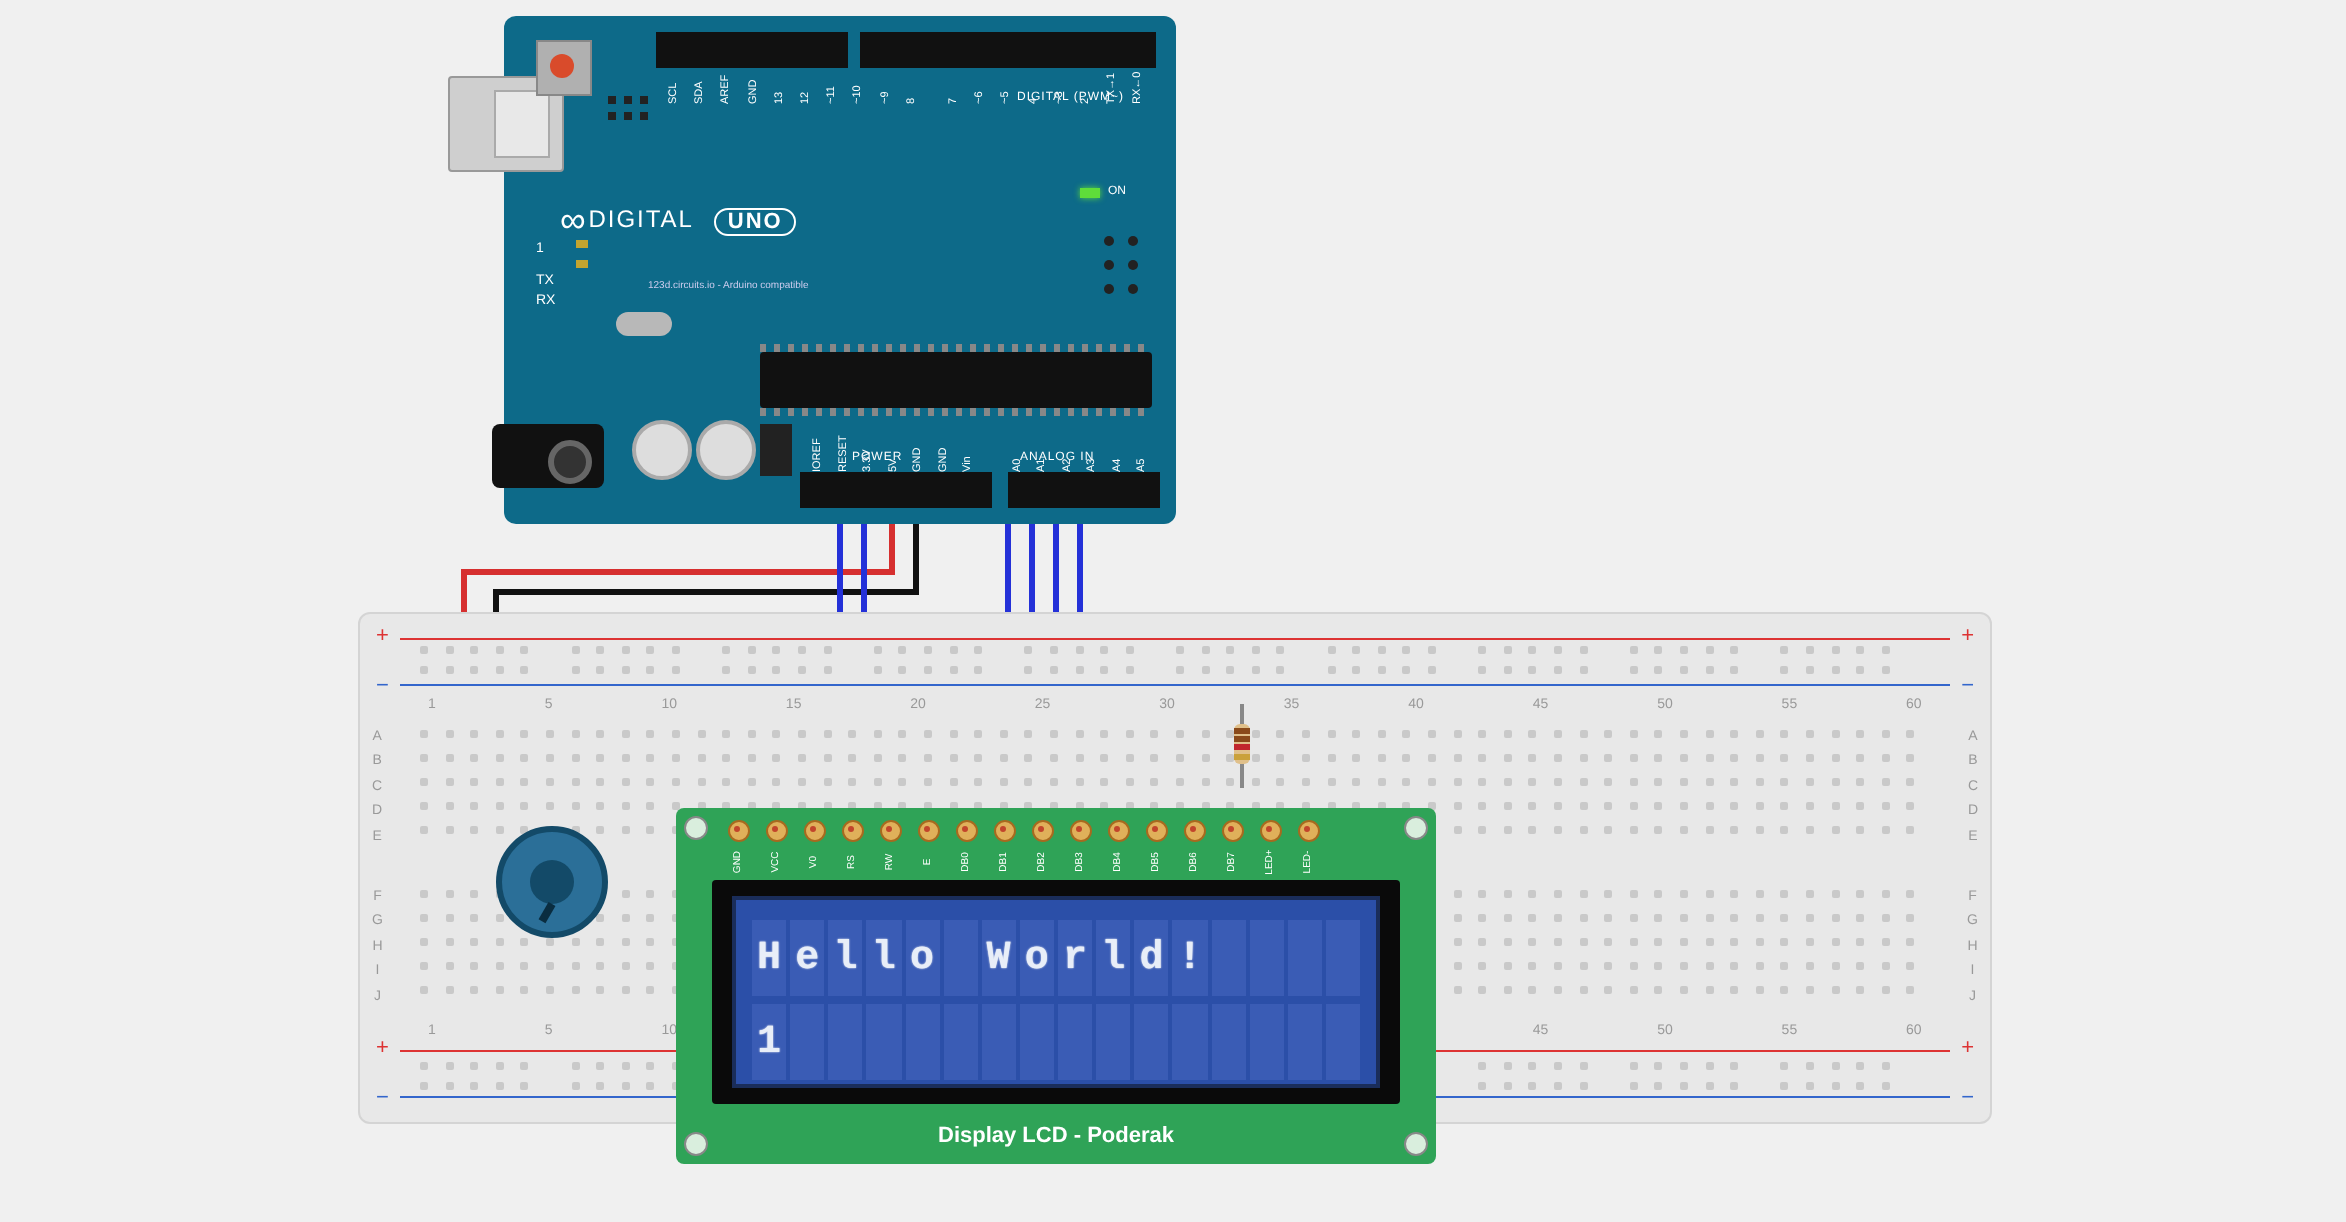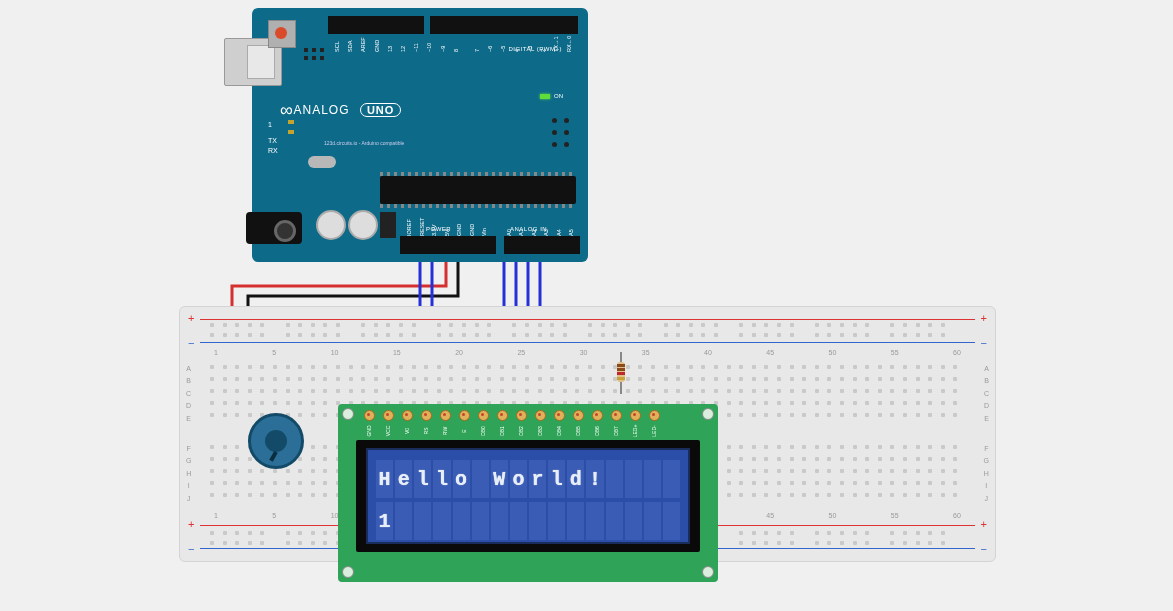--- a/index.html
+++ b/index.html
@@ -138,21 +138,21 @@
       <div class="pad" style="left:0;top:0"></div>
         <div class="pad" style="left:8px;top:0"></div>
         <div class="pad" style="left:16px;top:0"></div>
       <div class="pad" style="left:0;top:8px"></div>
         <div class="pad" style="left:8px;top:8px"></div>
         <div class="pad" style="left:16px;top:8px"></div>
     </div>
 
     <div class="ard-logo">
       <span class="inf">∞</span>
-      <span>ANALOG</span>
+      <span>DIGITAL</span>
       <span class="uno-badge">UNO</span>
     </div>
     <div class="tinytext">123d.circuits.io - Arduino compatible</div>
 
     <div class="txrx">
       <div>1</div>
       <div style="height:6px"></div>
       <div>TX</div>
       <div>RX</div>
     </div>
@@ -1248,15 +1248,16 @@
             <div class="lcd-cell"></div>
             <div class="lcd-cell"></div>
             <div class="lcd-cell"></div>
             <div class="lcd-cell"></div>
             <div class="lcd-cell"></div>
             <div class="lcd-cell"></div>
             <div class="lcd-cell"></div>
           </div>
       </div>
     </div>
+    <div class="lcd-caption">Display LCD  - Poderak</div>
   </div>
 
 </div>
 
 </body></html>

